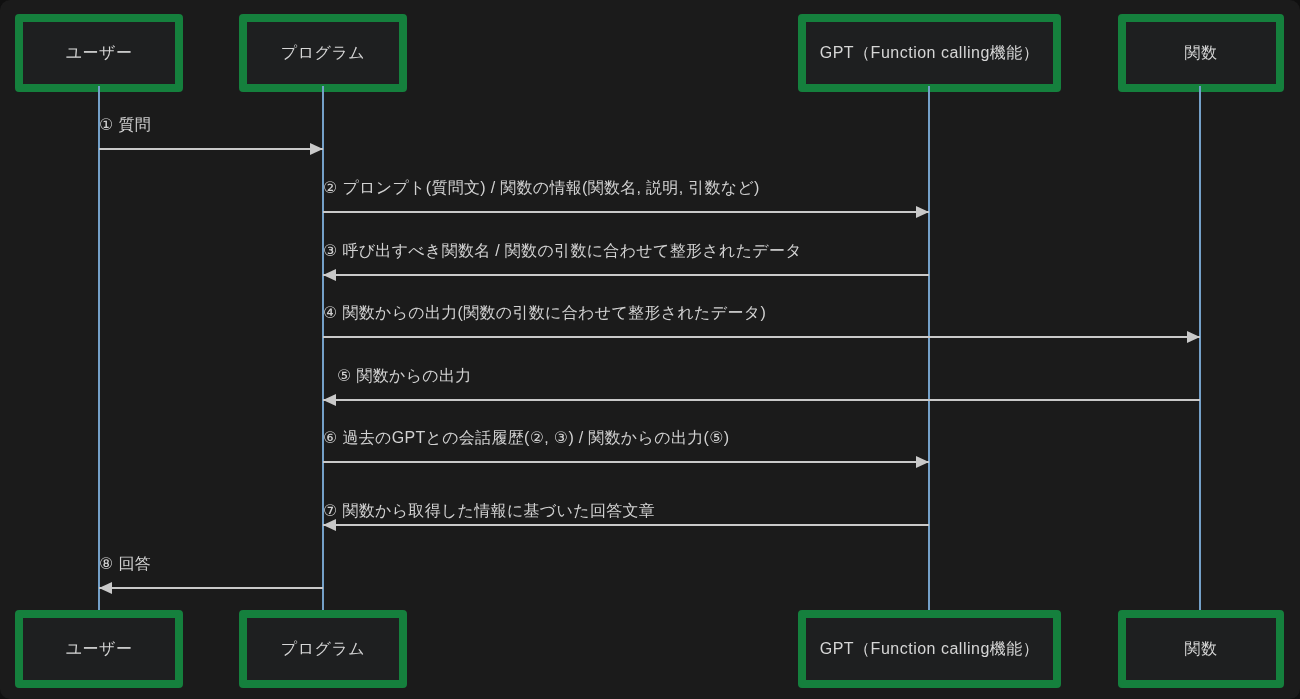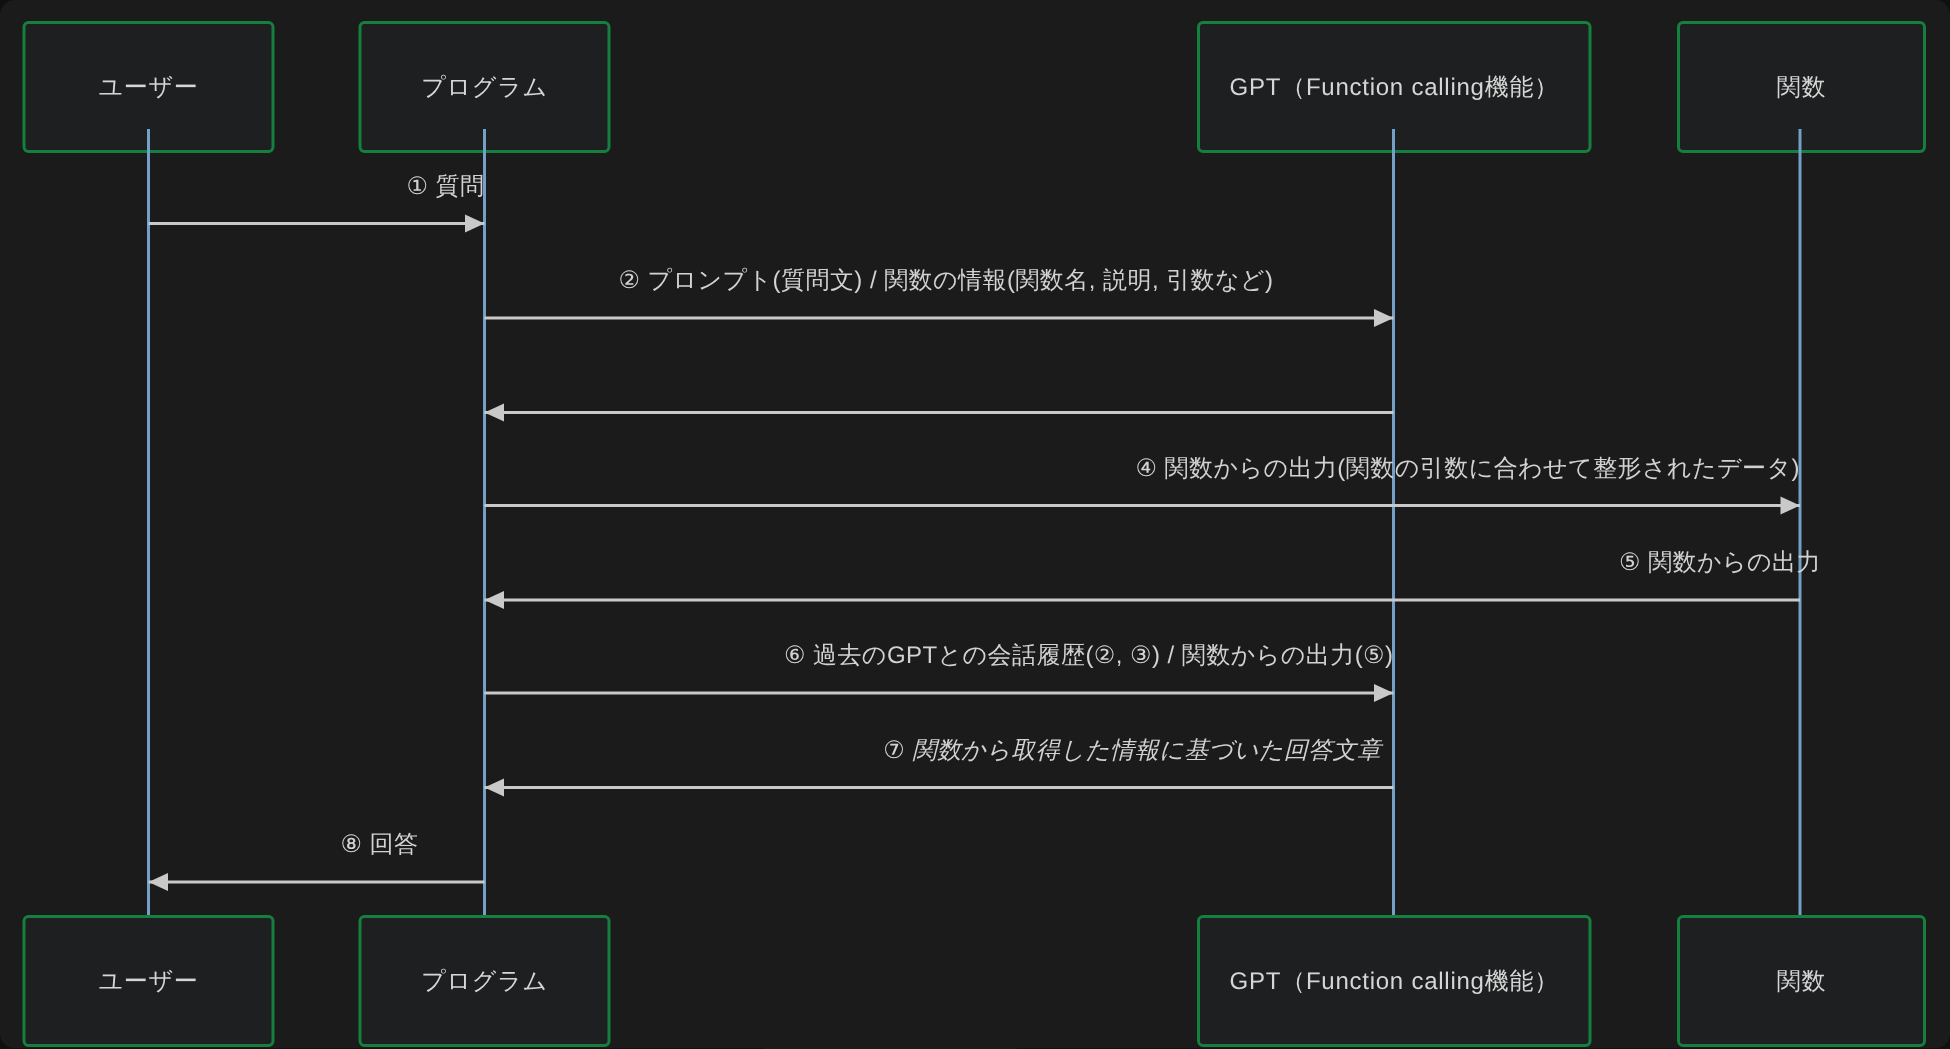--- a/index.html
+++ b/index.html
@@ -11,45 +11,45 @@
     position: relative;
     width: 1300px;
     height: 699px;
     background: #1b1b1b;
     border-radius: 10px;
     overflow: hidden;
     font-family: "Liberation Sans", "DejaVu Sans", sans-serif;
   }
   .actor {
     position: absolute;
-    height: 88px;
+    height: 78px;
     box-sizing: border-box;
     background: #1e1f20;
-    border: 2px solid #15803d;
+    border: 8px solid #15803d;
     border-radius: 4px;
     display: flex;
     align-items: center;
     justify-content: center;
     color: #d6d6d6;
     font-size: 16px;
     letter-spacing: 0.5px;
     white-space: nowrap;
   }
   .lifeline {
     position: absolute;
     top: 86px;
     width: 2px;
     height: 524px;
     background: #74a0c8;
   }
   .msg-label {
     position: absolute;
     height: 22px;
     line-height: 22px;
-    text-align: right;
+    text-align: left;
     color: #d2d2d2;
     font-size: 16px;
     letter-spacing: 0.3px;
     white-space: nowrap;
   }
   .arrow {
     position: absolute;
     height: 2px;
     background: #c9c9c9;
   }
@@ -86,32 +86,33 @@
   <div class="lifeline" style="left:322px;"></div>
   <div class="lifeline" style="left:928px;"></div>
   <div class="lifeline" style="left:1199px;"></div>
 
   <div class="msg-label" style="left:99px; top:114px; width:224px;">① 質問</div>
   <div class="arrow dir-right" style="left:99px; top:148px; width:224px;"></div>
 
   <div class="msg-label" style="left:323px; top:177px; width:526px;">② プロンプト(質問文) / 関数の情報(関数名, 説明, 引数など)</div>
   <div class="arrow dir-right" style="left:323px; top:211px; width:606px;"></div>
 
+  <div class="msg-label" style="left:323px; top:240px; width:606px;">③ 呼び出すべき関数名 / 関数の引数に合わせて整形されたデータ</div>
   <div class="arrow dir-left" style="left:323px; top:274px; width:606px;"></div>
 
   <div class="msg-label" style="left:323px; top:302px; width:877px;">④ 関数からの出力(関数の引数に合わせて整形されたデータ)</div>
   <div class="arrow dir-right" style="left:323px; top:336px; width:877px;"></div>
 
   <div class="msg-label" style="left:323px; top:365px; width:877px;margin-left:14px;">⑤ 関数からの出力</div>
   <div class="arrow dir-left" style="left:323px; top:399px; width:877px;"></div>
 
   <div class="msg-label" style="left:323px; top:427px; width:606px;">⑥ 過去のGPTとの会話履歴(②, ③) / 関数からの出力(⑤)</div>
   <div class="arrow dir-right" style="left:323px; top:461px; width:606px;"></div>
 
-  <div class="msg-label" style="left:323px; top:490px; width:598px;font-style:italic;">⑦ 関数から取得した情報に基づいた回答文章</div>
+  <div class="msg-label" style="left:323px; top:500px; width:598px;">⑦ 関数から取得した情報に基づいた回答文章</div>
   <div class="arrow dir-left" style="left:323px; top:524px; width:606px;"></div>
 
   <div class="msg-label" style="left:99px; top:553px; width:180px;">⑧ 回答</div>
   <div class="arrow dir-left" style="left:99px; top:587px; width:224px;"></div>
 
   <div class="actor" style="left:15px; top:610px; width:168px;">ユーザー</div>
   <div class="actor" style="left:239px; top:610px; width:168px;">プログラム</div>
   <div class="actor" style="left:798px; top:610px; width:263px;">GPT（Function calling機能）</div>
   <div class="actor" style="left:1118px; top:610px; width:166px;">関数</div>
 

